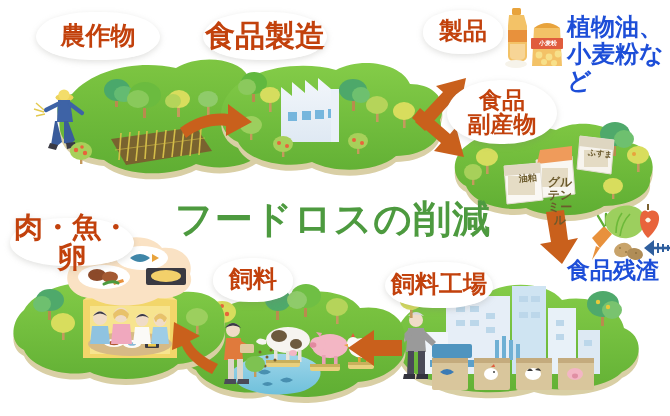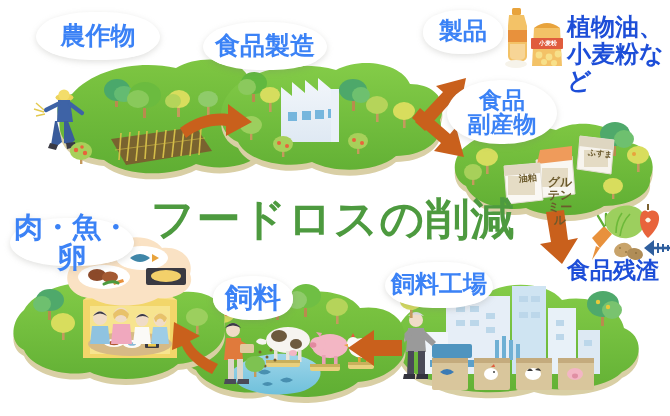--- a/index.html
+++ b/index.html
@@ -10,21 +10,21 @@
     overflow:hidden;
     position:relative;
   }
   #stage{position:absolute;inset:0;width:670px;height:416px;}
   .layer{position:absolute;}
 
   
   .bubble{
     position:absolute;
     background:#ffffff;
-    color:#3b82f6;
+    color:#c2410c;
     font-weight:bold;
     display:flex;align-items:center;justify-content:center;
     text-align:center;
     line-height:1.05;
     z-index:40;
     filter:drop-shadow(0 2px 3px rgba(120,120,110,.22));
   }
   .bubble .txt{position:relative;z-index:2;}
   .bubble::before,.bubble::after{
     content:"";position:absolute;background:#ffffff;border-radius:50%;z-index:1;
@@ -46,21 +46,21 @@
   .b-tall{width:110px;height:64px;border-radius:50%/54% 54% 50% 50%;}
   .b-tall::before{width:54px;height:50px;left:2px;top:7px;}
   .b-tall::after{width:56px;height:50px;right:2px;top:8px;}
 
   
   #title{
     position:absolute;left:168px;top:193px;width:330px;height:52px;
     z-index:60;
     display:flex;align-items:center;justify-content:center;
     color:#4d9a3f;
-    font-weight:bold;font-size:44px;letter-spacing:1px;
+    font-weight:bold;font-size:38px;letter-spacing:1px;
     white-space:nowrap;
   }
 
   
   .annot{
     position:absolute;color:#1d4ed8;font-weight:bold;z-index:45;line-height:1.12;
   }
 
   
   svg{display:block;}
@@ -588,38 +588,38 @@
   <div class="layer" style="left:586px;top:148px;width:28px;height:16px;z-index:42;
        font-size:8px;font-weight:bold;color:#6b5a2c;transform:rotate(6deg);text-align:center;">ふすま</div>
 
   <div class="layer" style="left:533px;top:39px;width:30px;height:9px;z-index:42;
        font-size:6px;font-weight:bold;color:#ffffff;text-align:center;">小麦粉</div>
 
   <div class="bubble b-w1" style="left:36px;top:12px;font-size:25px;">
     <span class="txt">農作物</span>
   </div>
 
-  <div class="bubble b-w1" style="left:203px;top:22px;font-size:25px;">
+  <div class="bubble b-w1" style="left:203px;top:12px;font-size:30px;">
     <span class="txt">食品製造</span>
   </div>
 
   <div class="bubble b-sm" style="left:423px;top:10px;font-size:24px;">
     <span class="txt">製品</span>
   </div>
 
   <div class="bubble b-tall" style="left:447px;top:80px;font-size:23px;flex-direction:column;">
     <span class="txt">食品</span>
     <span class="txt">副産物</span>
   </div>
 
   <div class="bubble b-w2" style="left:385px;top:262px;font-size:24px;">
     <span class="txt">飼料工場</span>
   </div>
 
-  <div class="bubble b-sm" style="left:213px;top:276px;font-size:28px;">
+  <div class="bubble b-sm" style="left:213px;top:258px;font-size:24px;">
     <span class="txt">飼料</span>
   </div>
 
   <div class="bubble b-w1" style="left:10px;top:218px;font-size:29px;">
     <span class="txt">肉・魚・卵</span>
   </div>
 
   <div class="annot" style="left:567px;top:14px;font-size:24px;">
     <div>植物油、</div>
     <div>小麦粉など</div>

